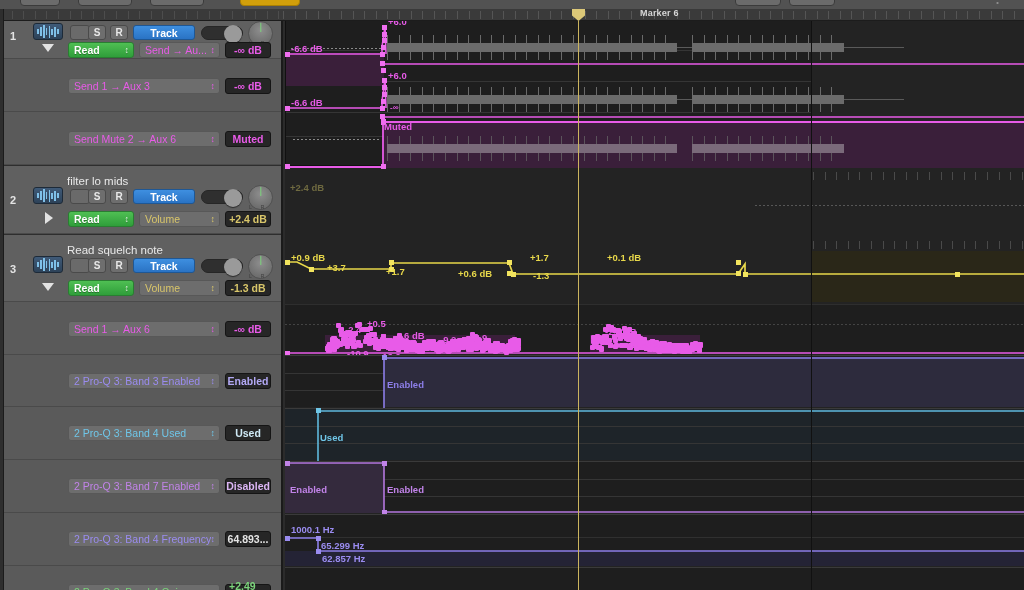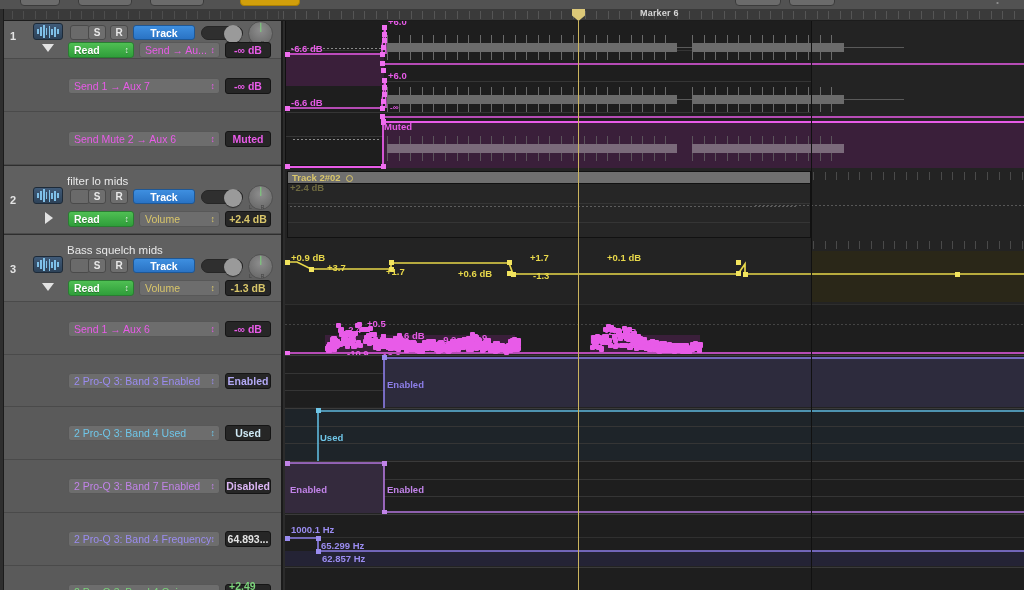--- a/index.html
+++ b/index.html
@@ -167,21 +167,21 @@
       </div>
       <div class="menu grey" style="left:139px;top:21px;width:81px;color:#e85be8;">
         <span>Send → Au...</span>
         <span class="arrows">↕</span>
       </div>
       <div class="value" style="left:225px;top:21px;width:46px;color:#e85be8;">-∞ dB</div>
     </div>
 
     <div class="h-row sub" style="top:38px;height:53px;">
       <div class="menu grey" style="left:68px;top:19px;width:152px;color:#e85be8;">
-        <span>Send 1 → Aux 7</span>
+        <span>Send 1 → Aux 3</span>
         <span class="arrows">↕</span>
       </div>
       <div class="value" style="left:225px;top:19px;width:46px;color:#e85be8;">-∞ dB</div>
     </div>
 
     <div class="h-row sub" style="top:91px;height:53px;">
       <div class="menu grey" style="left:68px;top:19px;width:152px;color:#e85be8;">
         <span>Send Mute 2 → Aux 6</span>
         <span class="arrows">↕</span>
       </div>
@@ -229,21 +229,21 @@
       <div class="wavebtn" style="left:33px;top:21px;">
         <i style="height:5px"></i>
           <i style="height:9px"></i>
           <i style="height:13px"></i>
           <i style="height:7px"></i>
           <i style="height:12px"></i>
           <i style="height:6px"></i>
           <i style="height:10px"></i>
           <i style="height:5px"></i>
       </div>
-      <div class="trkname" style="left:67px;top:9px;">Bass squelch mids</div>
+      <div class="trkname" style="left:67px;top:9px;">Read squelch note</div>
       <div class="sq blank" style="left:70px;top:23px;"></div>
       <div class="sq" style="left:88px;top:23px;">S</div>
       <div class="sq" style="left:110px;top:23px;">R</div>
       <div class="trackbtn" style="left:133px;top:23px;">Track</div>
       <div class="toggle" style="left:201px;top:24px;">
           <div class="knob"></div>
         </div>
       <div class="knob-pan" style="left:248px;top:19px;">
           <div class="ind"></div>
           <div class="lr">LR</div>
@@ -385,28 +385,20 @@
       </g>
     </svg>
 
     <div class="ptr-lbl" style="left:6px;top:22px;color:#e85be8;">-6.6 dB</div>
     <div class="ptr-lbl" style="left:103px;top:-5px;color:#e85be8;">+6.0</div>
     <div class="ptr-lbl" style="left:6px;top:76px;color:#e85be8;">-6.6 dB</div>
     <div class="ptr-lbl" style="left:103px;top:49px;color:#e85be8;">+6.0</div>
     <div class="ptr-lbl" style="left:105px;top:82px;color:#e85be8;font-size:8px;">-∞</div>
     <div class="ptr-lbl" style="left:99px;top:100px;color:#e85be8;">Muted</div>
 
-    <div class="region" style="left:2px;top:150px;width:524px;height:67px;">
-      <div class="hdr" style="color:#d9c66a;">
-        <span>Track 2#02</span><span class="circ"></span>
-      </div>
-      <div class="gridline" style="left:0;top:31px;width:524px;"></div>
-      <div class="gridline" style="left:0;top:50px;width:524px;"></div>
-      <div class="dotline" style="left:-50px;top:34px;width:560px;opacity:.55"></div>
-    </div>
     <div class="tickstrip" style="left:528px;top:151px;width:210px;height:8px;opacity:.55;"></div>
     <div class="dotline" style="left:470px;top:184px;width:269px;opacity:.5"></div>
     <div class="ptr-lbl" style="left:5px;top:161px;color:#6f6a40;">+2.4 dB</div>
 
     <div class="tickstrip" style="left:528px;top:220px;width:210px;height:8px;opacity:.55;"></div>
     <div style="position:absolute;left:527px;top:230px;width:212px;height:51px;background:#2a2718;"></div>
 
     <svg style="position:absolute;left:0;top:0;width:739px;height:590px;overflow:visible;">
       <polyline points="2,241 12,241 26,248 106,248 106,242 224,242 228,253 453,253 460,243 460,253 672,253 739,253" fill="none" stroke="#e8d84a" stroke-width="1.7"></polyline>
       <g fill="#f2e45e">

